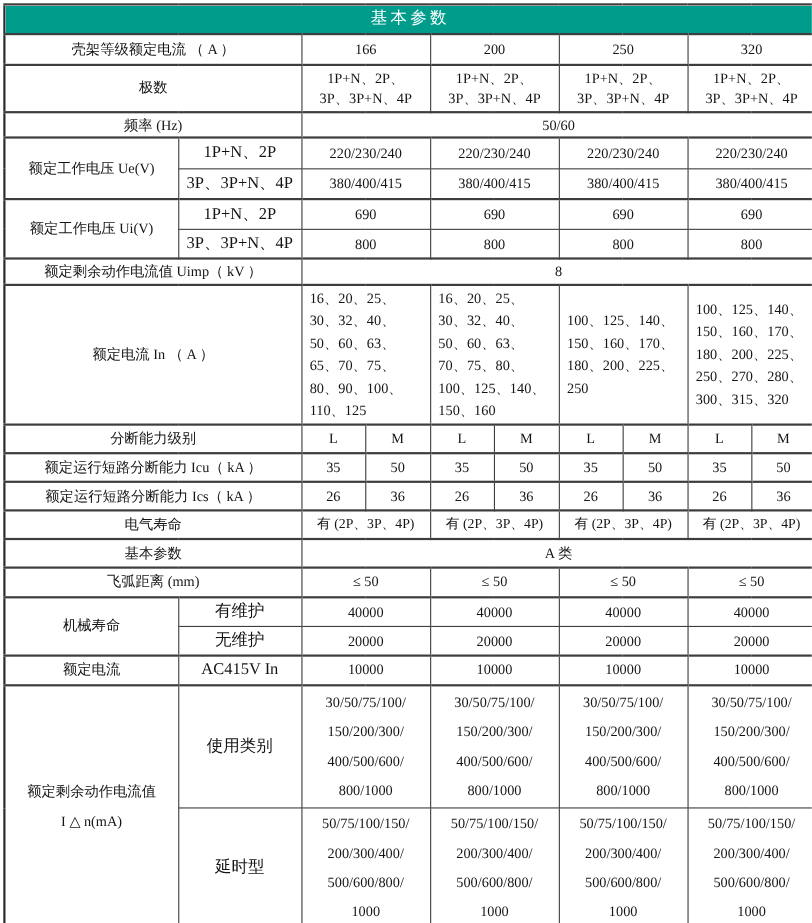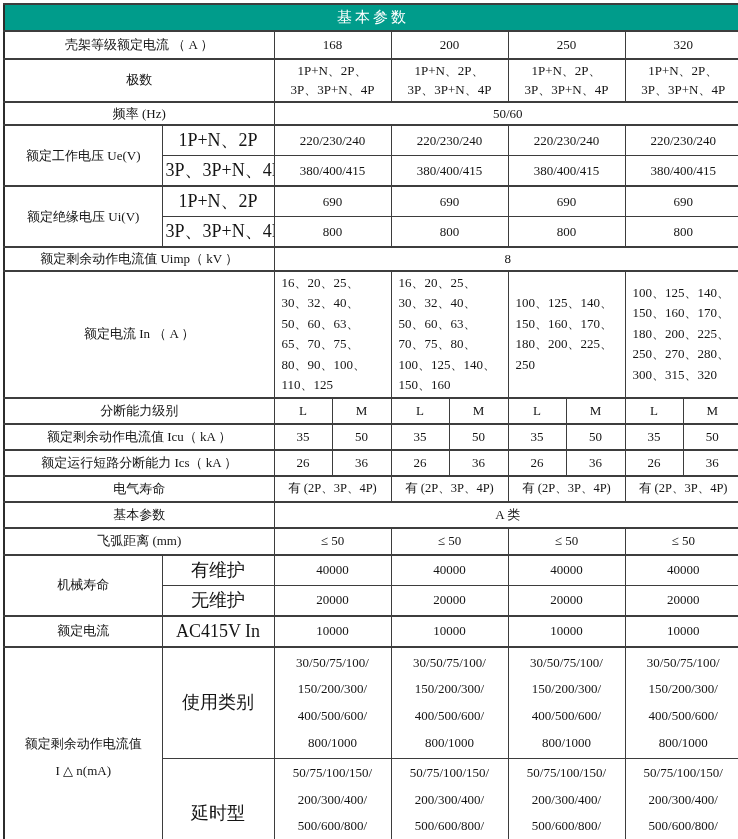--- a/index.html
+++ b/index.html
@@ -27,21 +27,21 @@
   }
   tr.grp td { border-top-width: 2px; }
   tr.header-row td {
     background: var(--header-bg, #009c8b);
     color: var(--header-text, #ffffff);
     font-size: 15px;
     letter-spacing: 3px;
     border-top-width: 2px;
   }
   td.lbl { }
-  td.sublbl { white-space: nowrap; font-size: 18px; }
+  td.sublbl { white-space: nowrap; font-size: 15px; }
   td.list {
     text-align: left;
     padding-left: 7px;
     line-height: 1.58;
   }
   td.nwr { white-space: nowrap; font-size: 12.5px; }
   tr.tall td { line-height: 2.05; margin-left: 41px; }
 </style>
 </head>
 <body>
@@ -60,21 +60,21 @@
       <col style="width:58px">
         <col style="width:59px">
     </colgroup>
     <tbody>
       <tr class="header-row" style="height:23px">
         <td colspan="10">基本参数</td>
       </tr>
 
       <tr class="grp" style="height:28px">
         <td colspan="2" class="lbl">壳架等级额定电流 （ A ）</td>
-        <td colspan="2">168</td>
+        <td colspan="2">166</td>
         <td colspan="2">200</td>
         <td colspan="2">250</td>
         <td colspan="2">320</td>
       </tr>
 
       <tr class="grp" style="height:43px">
         <td colspan="2" class="lbl">极数</td>
         <td colspan="2">1P+N、2P、
 3P、3P+N、4P</td>
         <td colspan="2">1P+N、2P、
@@ -100,21 +100,21 @@
       </tr>
       <tr style="height:28px">
         <td class="sublbl">3P、3P+N、4P</td>
         <td colspan="2">380/400/415</td>
         <td colspan="2">380/400/415</td>
         <td colspan="2">380/400/415</td>
         <td colspan="2">380/400/415</td>
       </tr>
 
       <tr class="grp" style="height:27px">
-        <td rowspan="2" class="lbl">额定绝缘电压 Ui(V)</td>
+        <td rowspan="2" class="lbl">额定工作电压 Ui(V)</td>
         <td class="sublbl">1P+N、2P</td>
         <td colspan="2">690</td>
         <td colspan="2">690</td>
         <td colspan="2">690</td>
         <td colspan="2">690</td>
       </tr>
       <tr style="height:27px">
         <td class="sublbl">3P、3P+N、4P</td>
         <td colspan="2">800</td>
         <td colspan="2">800</td>
@@ -158,21 +158,21 @@
         <td>M</td>
         <td>L</td>
         <td>M</td>
         <td>L</td>
         <td>M</td>
         <td>L</td>
         <td>M</td>
       </tr>
 
       <tr class="grp" style="height:26px">
-        <td colspan="2" class="lbl">额定剩余动作电流值 Icu（ kA ）</td>
+        <td colspan="2" class="lbl">额定运行短路分断能力 Icu（ kA ）</td>
         <td>35</td>
         <td>50</td>
         <td>35</td>
         <td>50</td>
         <td>35</td>
         <td>50</td>
         <td>35</td>
         <td>50</td>
       </tr>
 

